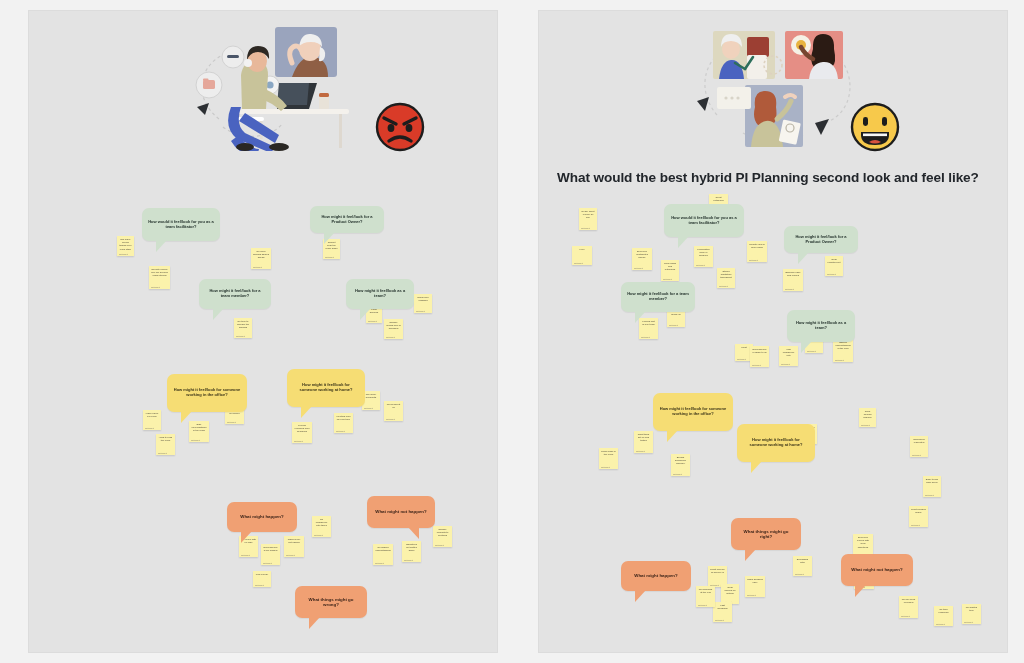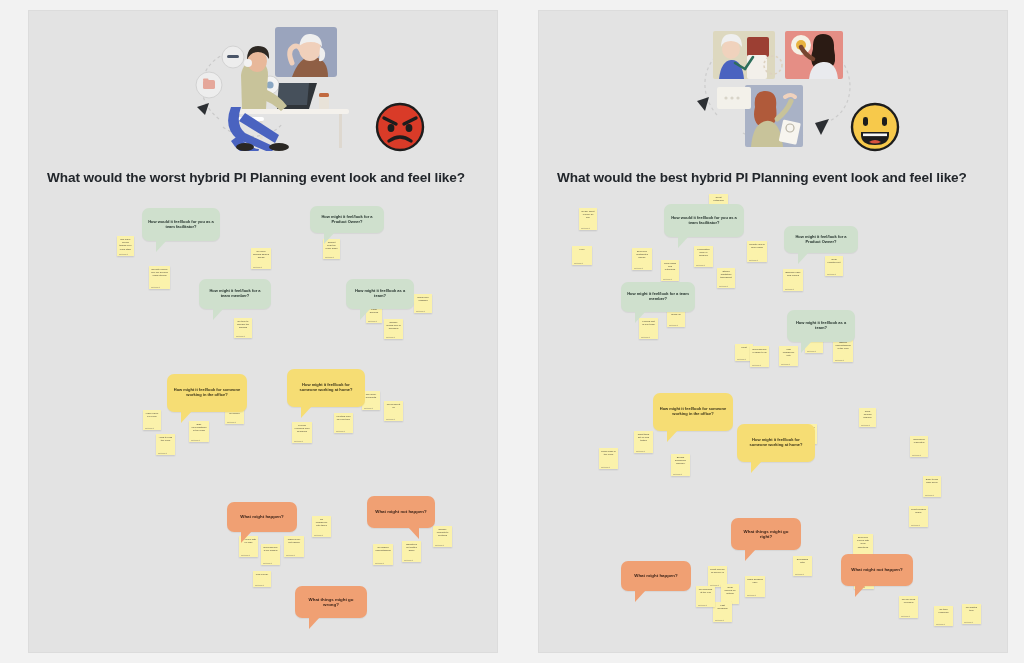--- a/index.html
+++ b/index.html
@@ -171,21 +171,20 @@
         <svg viewBox="0 0 52 52" xmlns="http://www.w3.org/2000/svg">
           <circle cx="26" cy="26" r="23" fill="#d93b28" stroke="#1d1d1d" stroke-width="2.4"></circle>
           <path d="M10 17 l12 6" stroke="#1d1d1d" stroke-width="3.4" stroke-linecap="round" fill="none"></path>
           <path d="M42 17 l-12 6" stroke="#1d1d1d" stroke-width="3.4" stroke-linecap="round" fill="none"></path>
           <ellipse cx="17" cy="27" rx="3.4" ry="4" fill="#1d1d1d"></ellipse>
           <ellipse cx="35" cy="27" rx="3.4" ry="4" fill="#1d1d1d"></ellipse>
           <path d="M15 40 q11 -8 22 0" stroke="#1d1d1d" stroke-width="3.4" fill="none" stroke-linecap="round"></path>
         </svg>
       </div>
     </div>
-    <h2 class="board-title">What would the worst hybrid PI Planning event look and feel like?</h2>
     <div class="canvas">
         <div class="note" style="left: 88px; top: 50px; width: 17px; height: 20px;">
           <span class="nt">Too many people talking over each other</span>
           <span class="nf">participant</span>
         </div>
         <div class="note" style="left: 120px; top: 80px; width: 21px; height: 23px;">
           <span class="nt">Remote people feel like second class citizens</span>
           <span class="nf">participant</span>
         </div>
         <div class="note" style="left: 222px; top: 62px; width: 20px; height: 21px;">
@@ -352,21 +351,21 @@
         <svg viewBox="0 0 52 52" xmlns="http://www.w3.org/2000/svg">
           <circle cx="26" cy="26" r="23" fill="#f7c94b" stroke="#1d1d1d" stroke-width="2.4"></circle>
           <rect x="14" y="16" width="5" height="9" rx="2.4" fill="#1d1d1d"></rect>
           <rect x="33" y="16" width="5" height="9" rx="2.4" fill="#1d1d1d"></rect>
           <path d="M12 31 h28 v3 q0 10 -14 10 q-14 0 -14 -10 z" fill="#1d1d1d"></path>
           <rect x="14" y="32.5" width="24" height="2.6" fill="#f7f7f7"></rect>
           <path d="M20 41 q6 -4 12 0 q-6 3 -12 0z" fill="#d9523f"></path>
         </svg>
       </div>
     </div>
-    <h2 class="board-title">What would the best hybrid PI Planning event look and feel like?</h2>
+    <h2 class="board-title">What would the best hybrid PI Planning second look and feel like?</h2>
     <div class="canvas">
         <div class="note" style="left: 40px; top: 22px; width: 18px; height: 22px;">
           <span class="nt">Really great energy all day</span>
           <span class="nf">participant</span>
         </div>
         <div class="note" style="left: 33px; top: 60px; width: 20px; height: 19px;">
           <span class="nt">Fun!</span>
           <span class="nf">participant</span>
         </div>
         <div class="note" style="left: 93px; top: 62px; width: 20px; height: 22px;">

